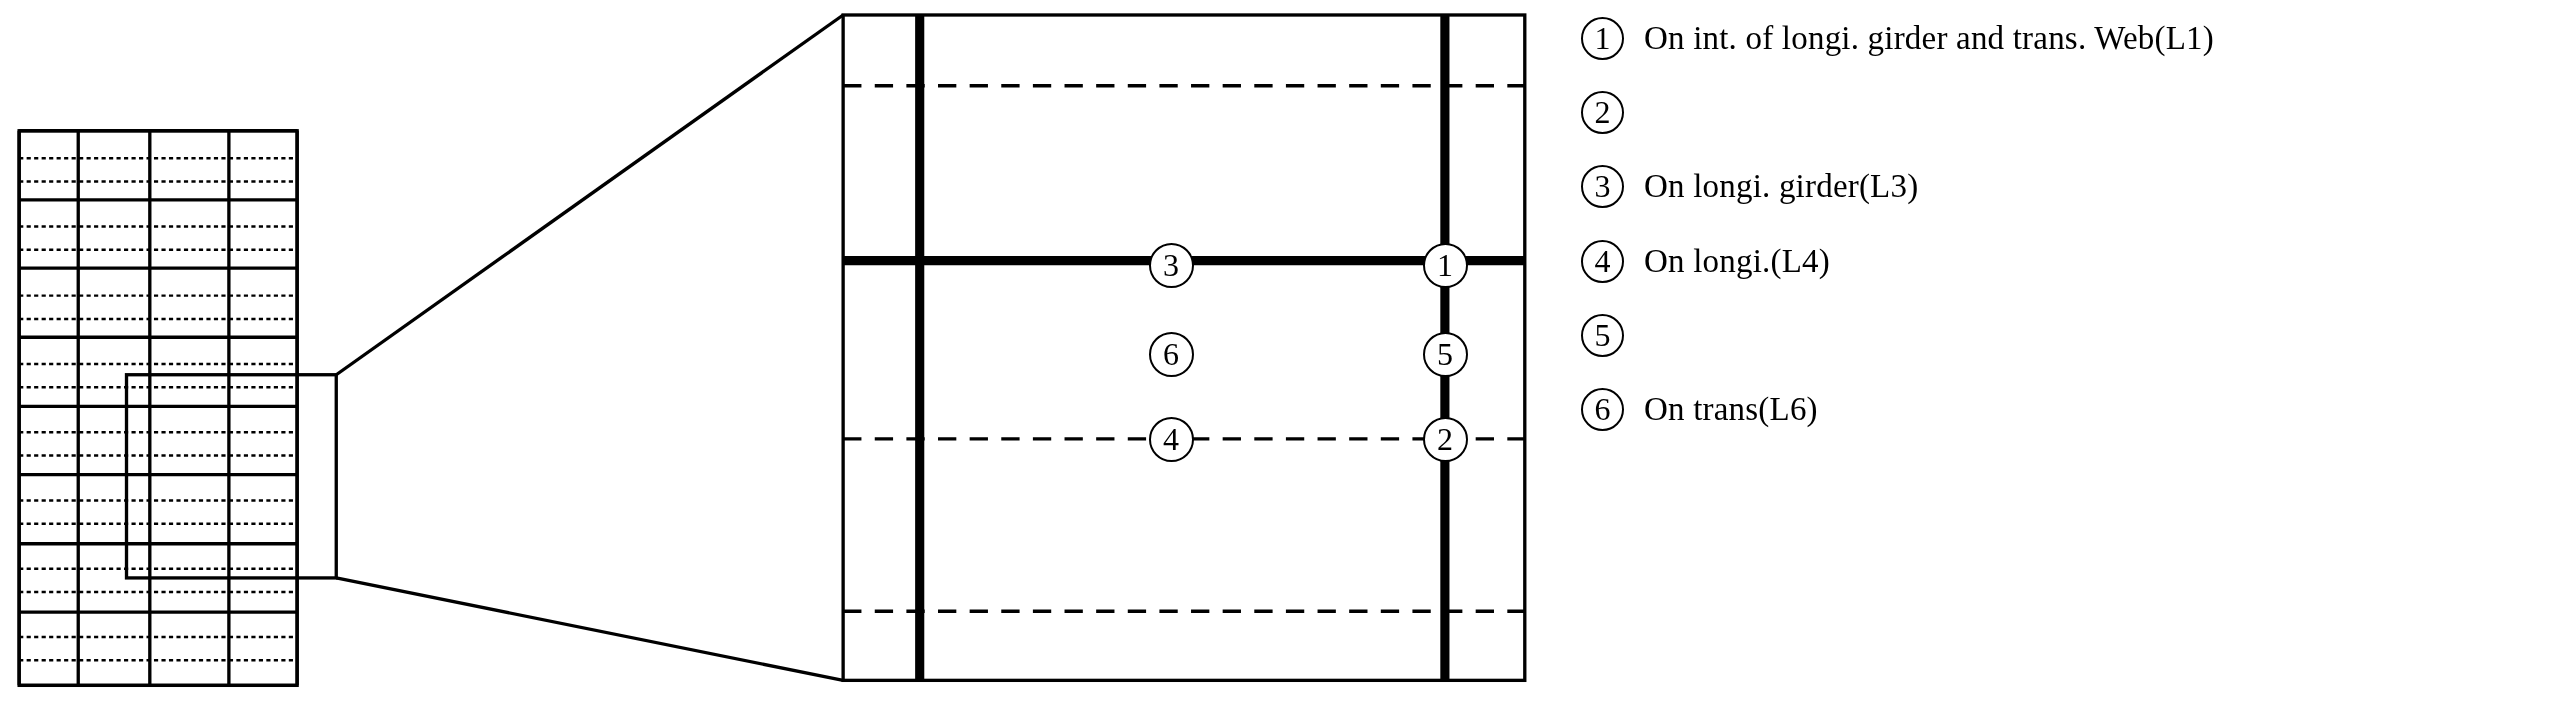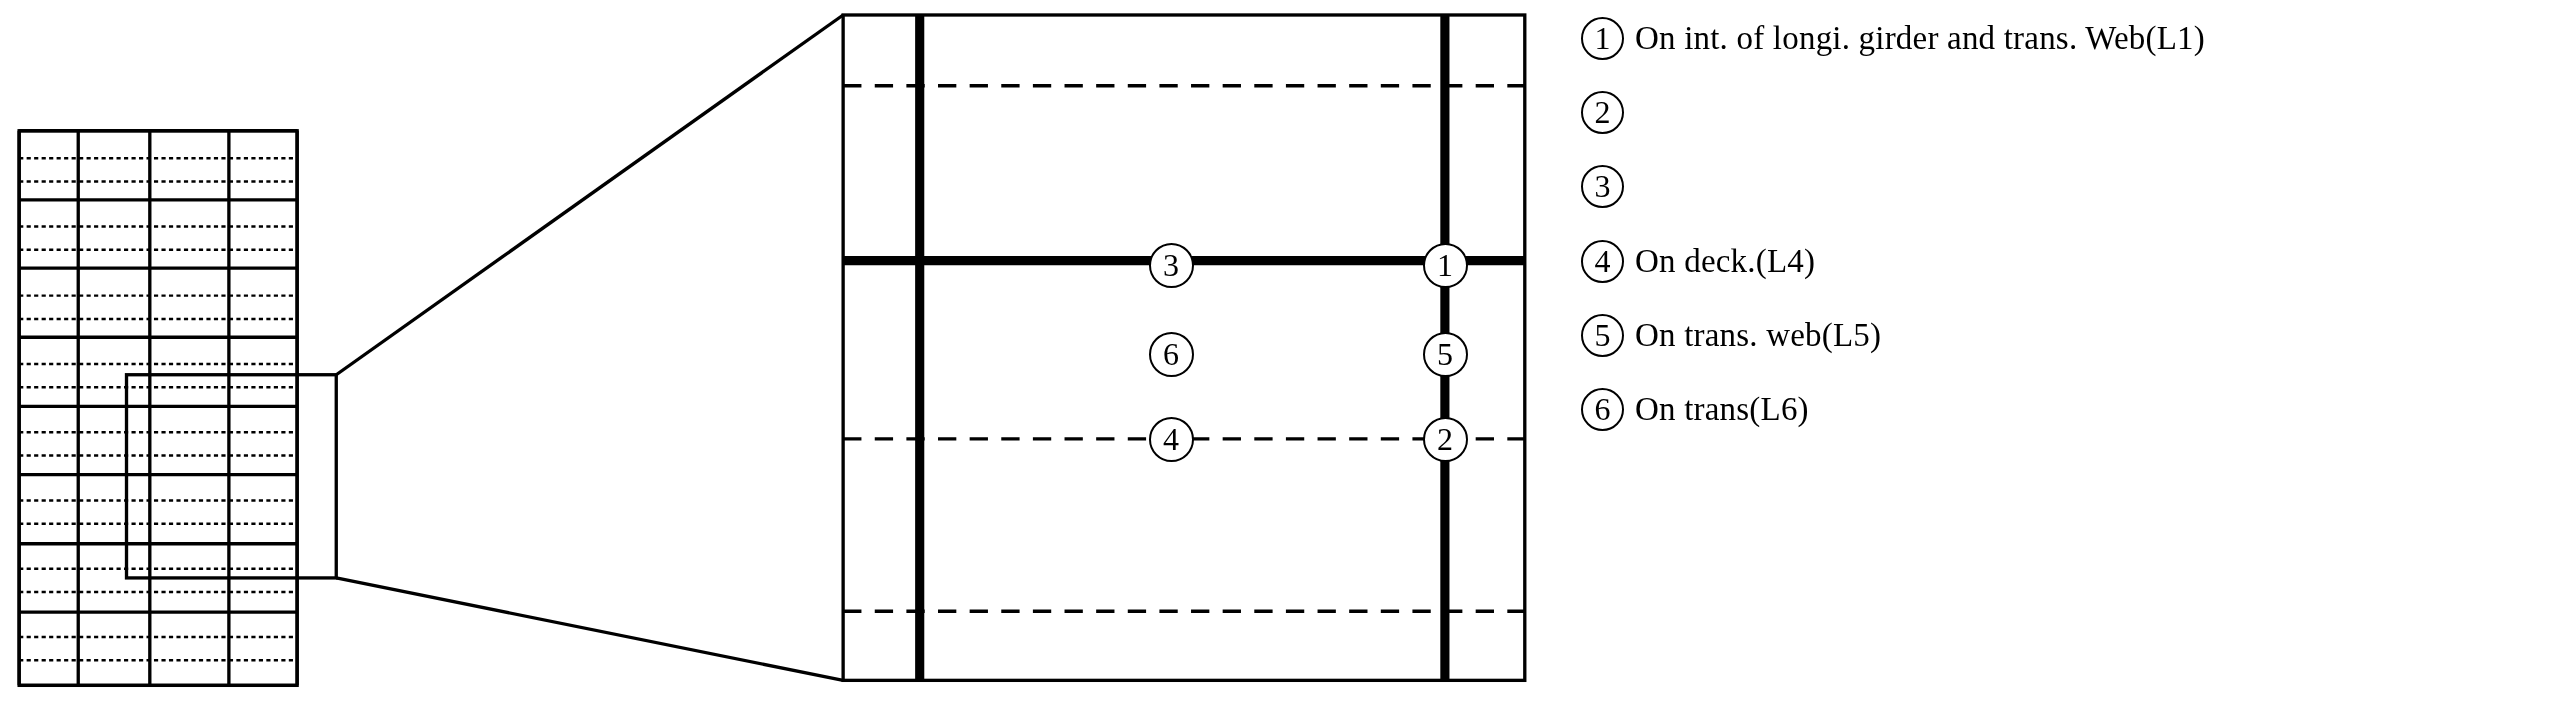--- a/index.html
+++ b/index.html
@@ -55,21 +55,21 @@
     display: flex;
     align-items: center;
     justify-content: center;
     font-size: 32px;
     line-height: 1;
     flex: 0 0 auto;
     box-sizing: border-box;
     background: #fff;
   }
   .legend-text {
-    margin-left: 11px;
+    margin-left: 20px;
     font-size: 33px;
     letter-spacing: 0.2px;
   }
 
   
   .marker {
     position: absolute;
     width: 45px;
     height: 45px;
     margin-left: -22.5px;
@@ -172,32 +172,32 @@
         </div>
         <div class="legend-row" style="top: 87px;">
           <div class="legend-marker">
             <span>2</span>
           </div>
         </div>
         <div class="legend-row" style="top: 161px;">
           <div class="legend-marker">
             <span>3</span>
           </div>
+          <div class="legend-text">On longi. girder(L3)</div>
         </div>
         <div class="legend-row" style="top: 236px;">
           <div class="legend-marker">
             <span>4</span>
           </div>
-          <div class="legend-text">On deck.(L4)</div>
+          <div class="legend-text">On longi.(L4)</div>
         </div>
         <div class="legend-row" style="top: 310px;">
           <div class="legend-marker">
             <span>5</span>
           </div>
-          <div class="legend-text">On trans. web(L5)</div>
         </div>
         <div class="legend-row" style="top: 384px;">
           <div class="legend-marker">
             <span>6</span>
           </div>
           <div class="legend-text">On trans(L6)</div>
         </div>
       </div>
   </div>
 

